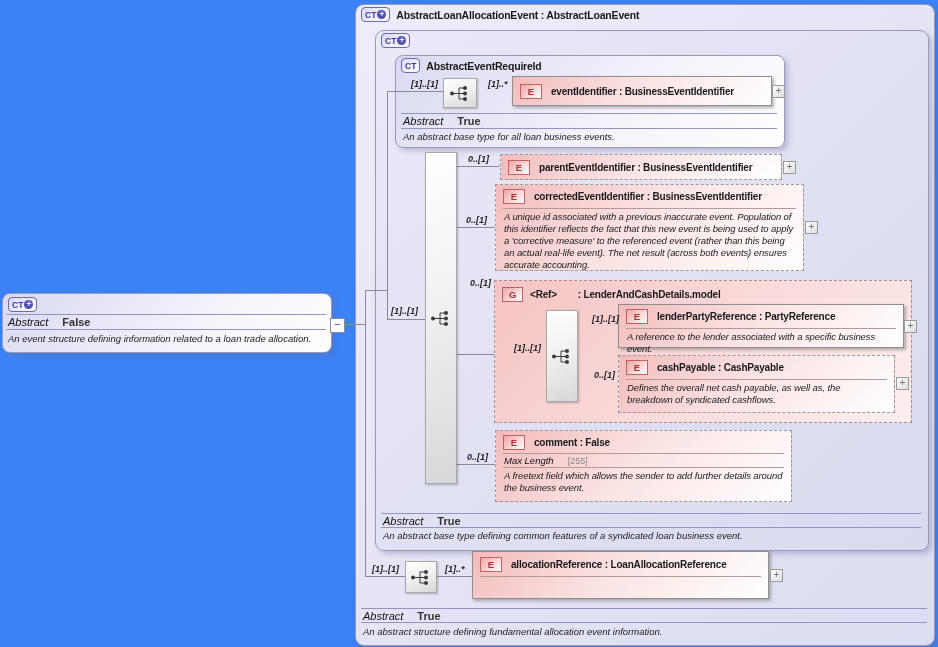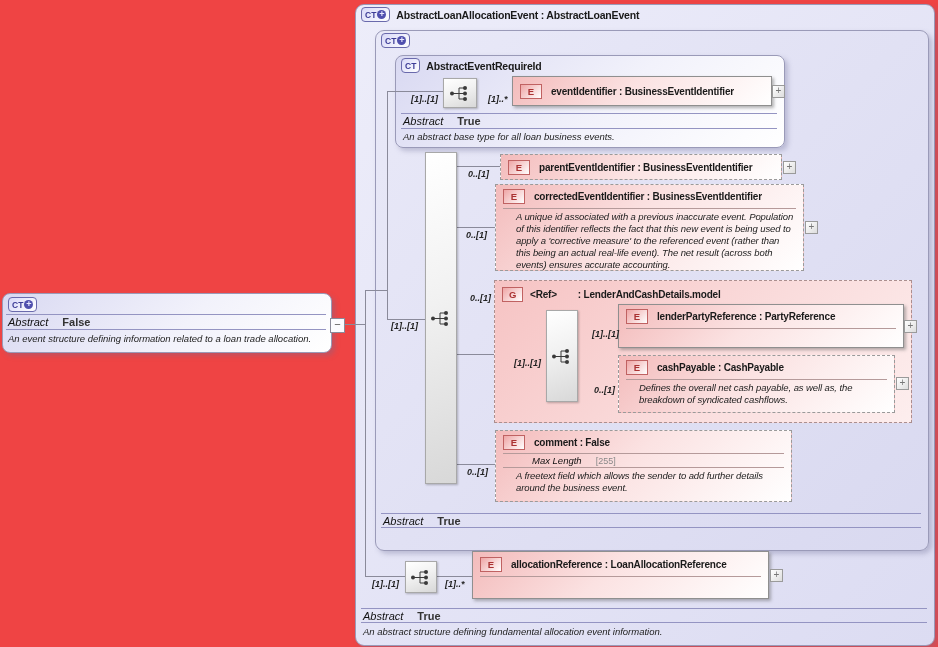--- a/index.html
+++ b/index.html
@@ -1,16 +1,16 @@
 <!DOCTYPE html>
 <html><head>
 <meta charset="utf-8">
 <style>
   html,body{margin:0;padding:0;background:#fff;}
-  .canvas{position:relative;width:938px;height:647px;background:#ef4444;
+  .canvas{position:relative;width:938px;height:647px;background:#3b82f6;
           font-family:"Liberation Sans",sans-serif;overflow:hidden;}
 
   
   .typebox{position:absolute;border:1px solid #9a9ab8;border-radius:9px;
            box-shadow:3px 3px 5px rgba(110,110,150,.35);}
   .tb-outer{background:linear-gradient(135deg,#ededfa 0%,#dcdcf2 100%);z-index:1;}
   .tb-mid{background:linear-gradient(135deg,#e9e9f8 0%,#d9d9f0 100%);z-index:2;}
   .tb-fade{background:linear-gradient(135deg,#d9d9f2 0%,#f2f2fb 55%,#ffffff 100%);z-index:3;}
 
   .tb-header{position:absolute;display:flex;align-items:center;gap:6px;z-index:7;
@@ -23,42 +23,42 @@
 
   .sep{position:absolute;height:1px;background:#9494c2;z-index:7;}
   .ab-row{position:absolute;font-size:11px;z-index:7;white-space:nowrap;}
   .ab-label{font-style:italic;color:#111;}
   .ab-value{font-weight:bold;color:#333;margin-left:14px;}
   .tdesc{position:absolute;font-style:italic;font-size:9.5px;color:#222;z-index:7;white-space:nowrap;}
 
   
   .hline,.vline{position:absolute;background:#8a8a9a;z-index:4;}
   .hline{height:1px;} .vline{width:1px;}
-  .card{position:absolute;font-size:9px;font-weight:bold;font-style:italic;color:#222;z-index:8;white-space:nowrap;margin-top:15px;}
+  .card{position:absolute;font-size:9px;font-weight:bold;font-style:italic;color:#222;z-index:8;white-space:nowrap;}
 
   
   .comp{position:absolute;border:1px solid #a8a8a8;z-index:5;
         background:linear-gradient(160deg,#ffffff 0%,#f1f1f1 45%,#d8d8d8 100%);
         box-shadow:1px 1px 2px rgba(0,0,0,.25);display:flex;align-items:center;justify-content:center;}
 
   
   .elem{position:absolute;z-index:6;
         background:linear-gradient(135deg,#f3bbbb 0%,#fbe2e2 45%,#ffffff 100%);}
   .elem.solid{border:1px solid #8f8f8f;box-shadow:2px 2px 3px rgba(90,90,90,.45);}
   .elem.dash{border:1px dashed #9a9a9a;}
   .elem-head{display:flex;align-items:center;gap:9px;padding:0 7px;font-weight:bold;
              font-size:10px;letter-spacing:-0.2px;color:#1a1a1a;white-space:nowrap;}
   .e-icon{flex:0 0 auto;width:20px;height:13px;border:1px solid #c06262;
           background:linear-gradient(135deg,#efa5a5,#ffffff);color:#a33;
           font-size:9.5px;font-weight:bold;display:flex;align-items:center;justify-content:center;letter-spacing:0;}
   .esep{height:1px;background:#b59a9a;margin:0 7px;}
   .edesc{font-style:italic;font-size:9.5px;line-height:12px;letter-spacing:-0.1px;
-         color:#222;padding:2px 8px 0 8px;margin-left:12px;}
+         color:#222;padding:2px 8px 0 8px;}
   .facet{display:flex;align-items:center;padding:1px 8px;font-size:9.5px;}
-  .facet .fl{font-style:italic;color:#111;margin-left:28px;}
+  .facet .fl{font-style:italic;color:#111;}
   .facet .fv{color:#8a8a8a;margin-left:14px;font-size:9px;}
 
   
   .group{position:absolute;z-index:5;border:1px dashed #ab8f8f;
          background:linear-gradient(135deg,#f6c3c3 0%,#fadcdc 55%,#fdeeee 100%);}
   .g-head{position:absolute;display:flex;align-items:center;gap:7px;font-weight:bold;
           font-size:10px;letter-spacing:-0.2px;color:#1a1a1a;white-space:nowrap;z-index:6;}
   .g-icon{width:19px;height:13px;border:1px solid #c06262;background:linear-gradient(135deg,#efa5a5,#ffffff);
           color:#a33;font-size:9.5px;font-weight:bold;display:flex;align-items:center;justify-content:center;}
 
@@ -94,20 +94,21 @@
     <span class="ct-icon">
       <span>CT</span>
         <span class="ct-plus">+</span>
     </span>
   </div>
   <div class="sep" style="left:381px;top:513px;width:540px;"></div>
   <div class="ab-row" style="left:383px;top:515px;">
     <span class="ab-label">Abstract</span><span class="ab-value">True</span>
   </div>
   <div class="sep" style="left:381px;top:527px;width:540px;"></div>
+  <div class="tdesc" style="left:383px;top:530px;">An abstract base type defining common features of a syndicated loan business event.</div>
 
   <div class="typebox tb-fade" style="left:395px;top:55px;width:388px;height:91px;border-radius:8px;"></div>
   <div class="tb-header" style="left:401px;top:58px;">
     <span class="ct-icon">
       <span>CT</span>
     </span>
     <span>AbstractEventRequireId</span>
   </div>
   <div class="sep" style="left:401px;top:113px;width:376px;"></div>
   <div class="ab-row" style="left:403px;top:115px;">
@@ -248,20 +249,21 @@
     <div class="edesc">A unique id associated with a previous inaccurate event. Population of this identifier reflects the fact that this new event is being used to apply a 'corrective measure' to the referenced event (rather than this being an actual real-life event). The net result (across both events) ensures accurate accounting.</div>
   </div>
   <div class="plusbox" style="left:805px;top:221px;">+</div>
 
   <div class="elem solid" style="left:618px;top:304px;width:284px;height:42px;z-index:6;">
     <div class="elem-head" style="height:23px;">
       <span class="e-icon">E</span>
       <span>lenderPartyReference : PartyReference</span>
     </div>
     <div class="esep"></div>
+    <div class="edesc">A reference to the lender associated with a specific business event.</div>
   </div>
   <div class="plusbox" style="left:904px;top:320px;">+</div>
 
   <div class="elem dash" style="left:618px;top:355px;width:275px;height:56px;z-index:6;">
     <div class="elem-head" style="height:23px;">
       <span class="e-icon">E</span>
       <span>cashPayable : CashPayable</span>
     </div>
     <div class="esep"></div>
     <div class="edesc">Defines the overall net cash payable, as well as, the breakdown of syndicated cashflows.</div>

